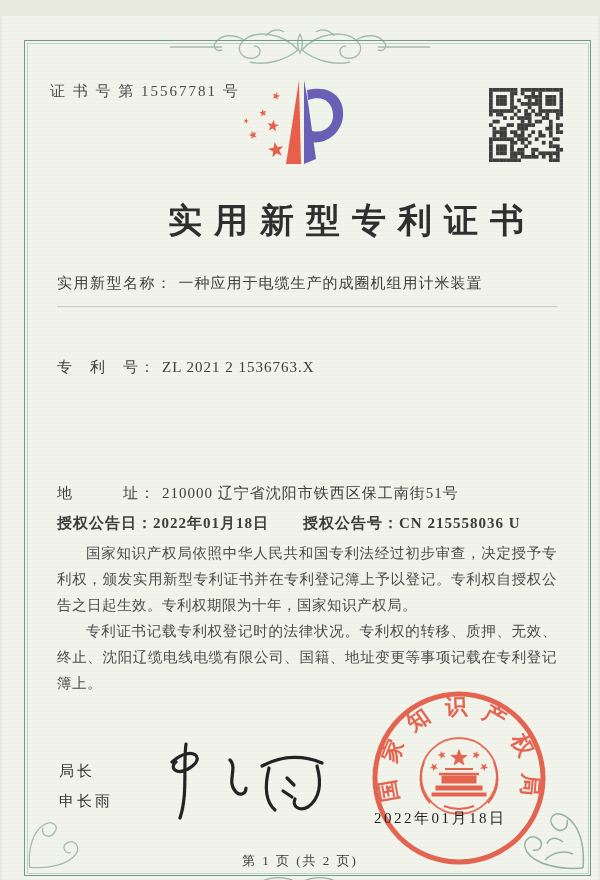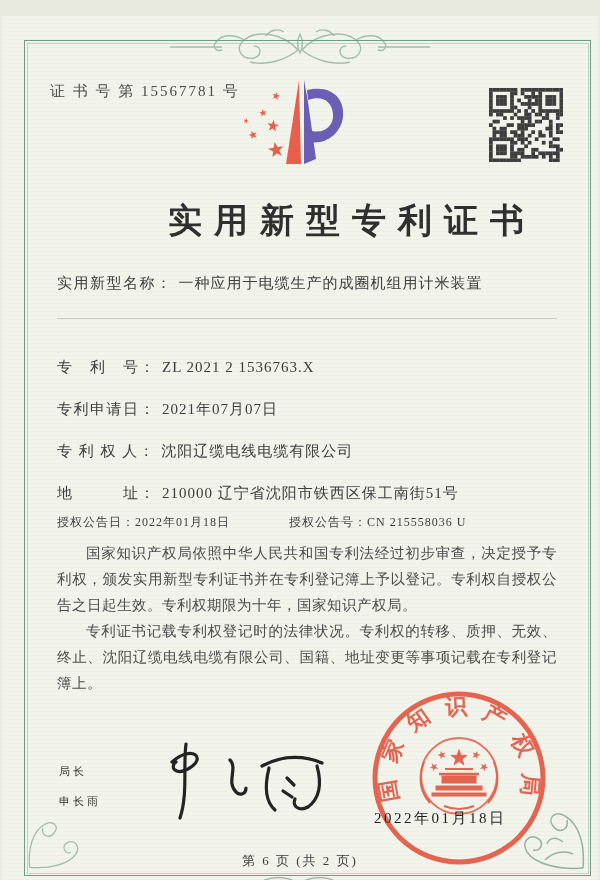--- a/index.html
+++ b/index.html
@@ -24,27 +24,27 @@
   .cert-number{left:48px;top:66px;font-size:15px;letter-spacing:2px;color:#4a4a4a;}
   .title{left:0;top:182px;width:100%;text-align:center;font-size:34px;font-weight:bold;
          letter-spacing:12px;text-indent:12px;color:#2f2f2f;padding-left:46px;}
   .logo{left:237px;top:60px;width:126px;height:106px;}
   .qr{left:487px;top:72px;width:74px;height:74px;}
   .qr svg{width:100%;height:100%;}
   .field-row{left:55px;width:500px;height:26px;font-size:15px;letter-spacing:1px;
              color:#3d3d3d;white-space:nowrap;}
   .field-row .lbl{letter-spacing:1.5px;}
   .field-row .val{margin-left:6px;}
-  .row-underline{border-bottom:1px solid rgba(130,130,120,0.35);padding-bottom:18px;}
-  .grant-row{left:55px;top:498px;width:505px;font-size:12px;letter-spacing:1px;white-space:nowrap;}
-  .grant-row .pair2{position:absolute;left:232px;top:0;}
+  .row-underline{border-bottom:1px solid rgba(130,130,120,0.35);padding-bottom:6px;}
+  .grant-row{left:55px;top:498px;width:505px;font-size:15px;letter-spacing:1px;white-space:nowrap;font-weight:bold;}
+  .grant-row .pair2{position:absolute;left:246px;top:0;}
   .paras{left:55px;top:524px;width:500px;font-size:14.5px;line-height:26px;
          letter-spacing:0.5px;color:#4b4b4b;text-align:justify;}
   .paras p{margin:0;text-indent:2em;}
-  .sig-labels{left:57px;top:740px;font-size:11px;line-height:30px;letter-spacing:3px;color:#333;}
+  .sig-labels{left:57px;top:740px;font-size:15px;line-height:30px;letter-spacing:3px;color:#333;}
   .sig-script{left:132px;top:720px;width:215px;height:90px;}
   .seal{left:368px;top:673px;width:178px;height:178px;opacity:0.88;}
   .seal-date{left:372px;top:793px;font-size:15px;letter-spacing:2.5px;color:#1f1f1f;z-index:3;}
   .footer{left:0;top:836px;width:100%;text-align:center;font-size:13px;letter-spacing:2px;color:#3d3d3d;}
   .orn-top{left:50%;top:4px;transform:translateX(-50%);width:260px;height:54px;}
   .orn-bottom{left:50%;top:855px;transform:translateX(-50%);width:130px;height:25px;}
   .orn-corner-br{left:503px;top:774px;width:80px;height:80px;}
   .orn-corner-bl{left:26px;top:786px;width:66px;height:68px;transform:scaleX(-1);}
   svg{display:block;}
 </style>
@@ -365,26 +365,20 @@
   </div>
 
   <div class="abs title">实用新型专利证书</div>
 
   <div class="abs field-row row-underline" style="top:258px">
     <span class="lbl">实用新型名称：</span><span class="val">一种应用于电缆生产的成圈机组用计米装置</span>
   </div>
   <div class="abs field-row" style="top:342px">
     <span class="lbl">专　利　号：</span><span class="val">ZL 2021 2 1536763.X</span>
   </div>
-  <div class="abs field-row" style="top:384px">
-    <span class="lbl">专利申请日：</span><span class="val">2021年07月07日</span>
-  </div>
-  <div class="abs field-row" style="top:426px">
-    <span class="lbl">专 利 权 人：</span><span class="val">沈阳辽缆电线电缆有限公司</span>
-  </div>
   <div class="abs field-row" style="top:468px">
     <span class="lbl">地　　　址：</span><span class="val">210000 辽宁省沈阳市铁西区保工南街51号</span>
   </div>
 
   <div class="abs grant-row">
     <span>授权公告日：</span><span class="val">2022年01月18日</span>
     <span class="pair2">
       <span>授权公告号：</span><span class="val">CN 215558036 U</span>
     </span>
   </div>
@@ -431,15 +425,15 @@
         <rect x="-23" y="8" width="46" height="4"></rect>
         <rect x="-27" y="15" width="54" height="3"></rect>
         <path d="M-15,28 Q0,34 15,28" stroke-width="2.2" fill="none"></path>
         <path d="M-35,-16 C-41,0 -39,14 -29,25" stroke-width="2" fill="none"></path>
         <path d="M35,-16 C41,0 39,14 29,25" stroke-width="2" fill="none"></path>
       </g>
     </g>
   </svg>
   <div class="abs seal-date">2022年01月18日</div>
 
-  <div class="abs footer">第 6 页 (共 2 页)</div>
+  <div class="abs footer">第 1 页 (共 2 页)</div>
 
 </div>
 
 </body></html>

